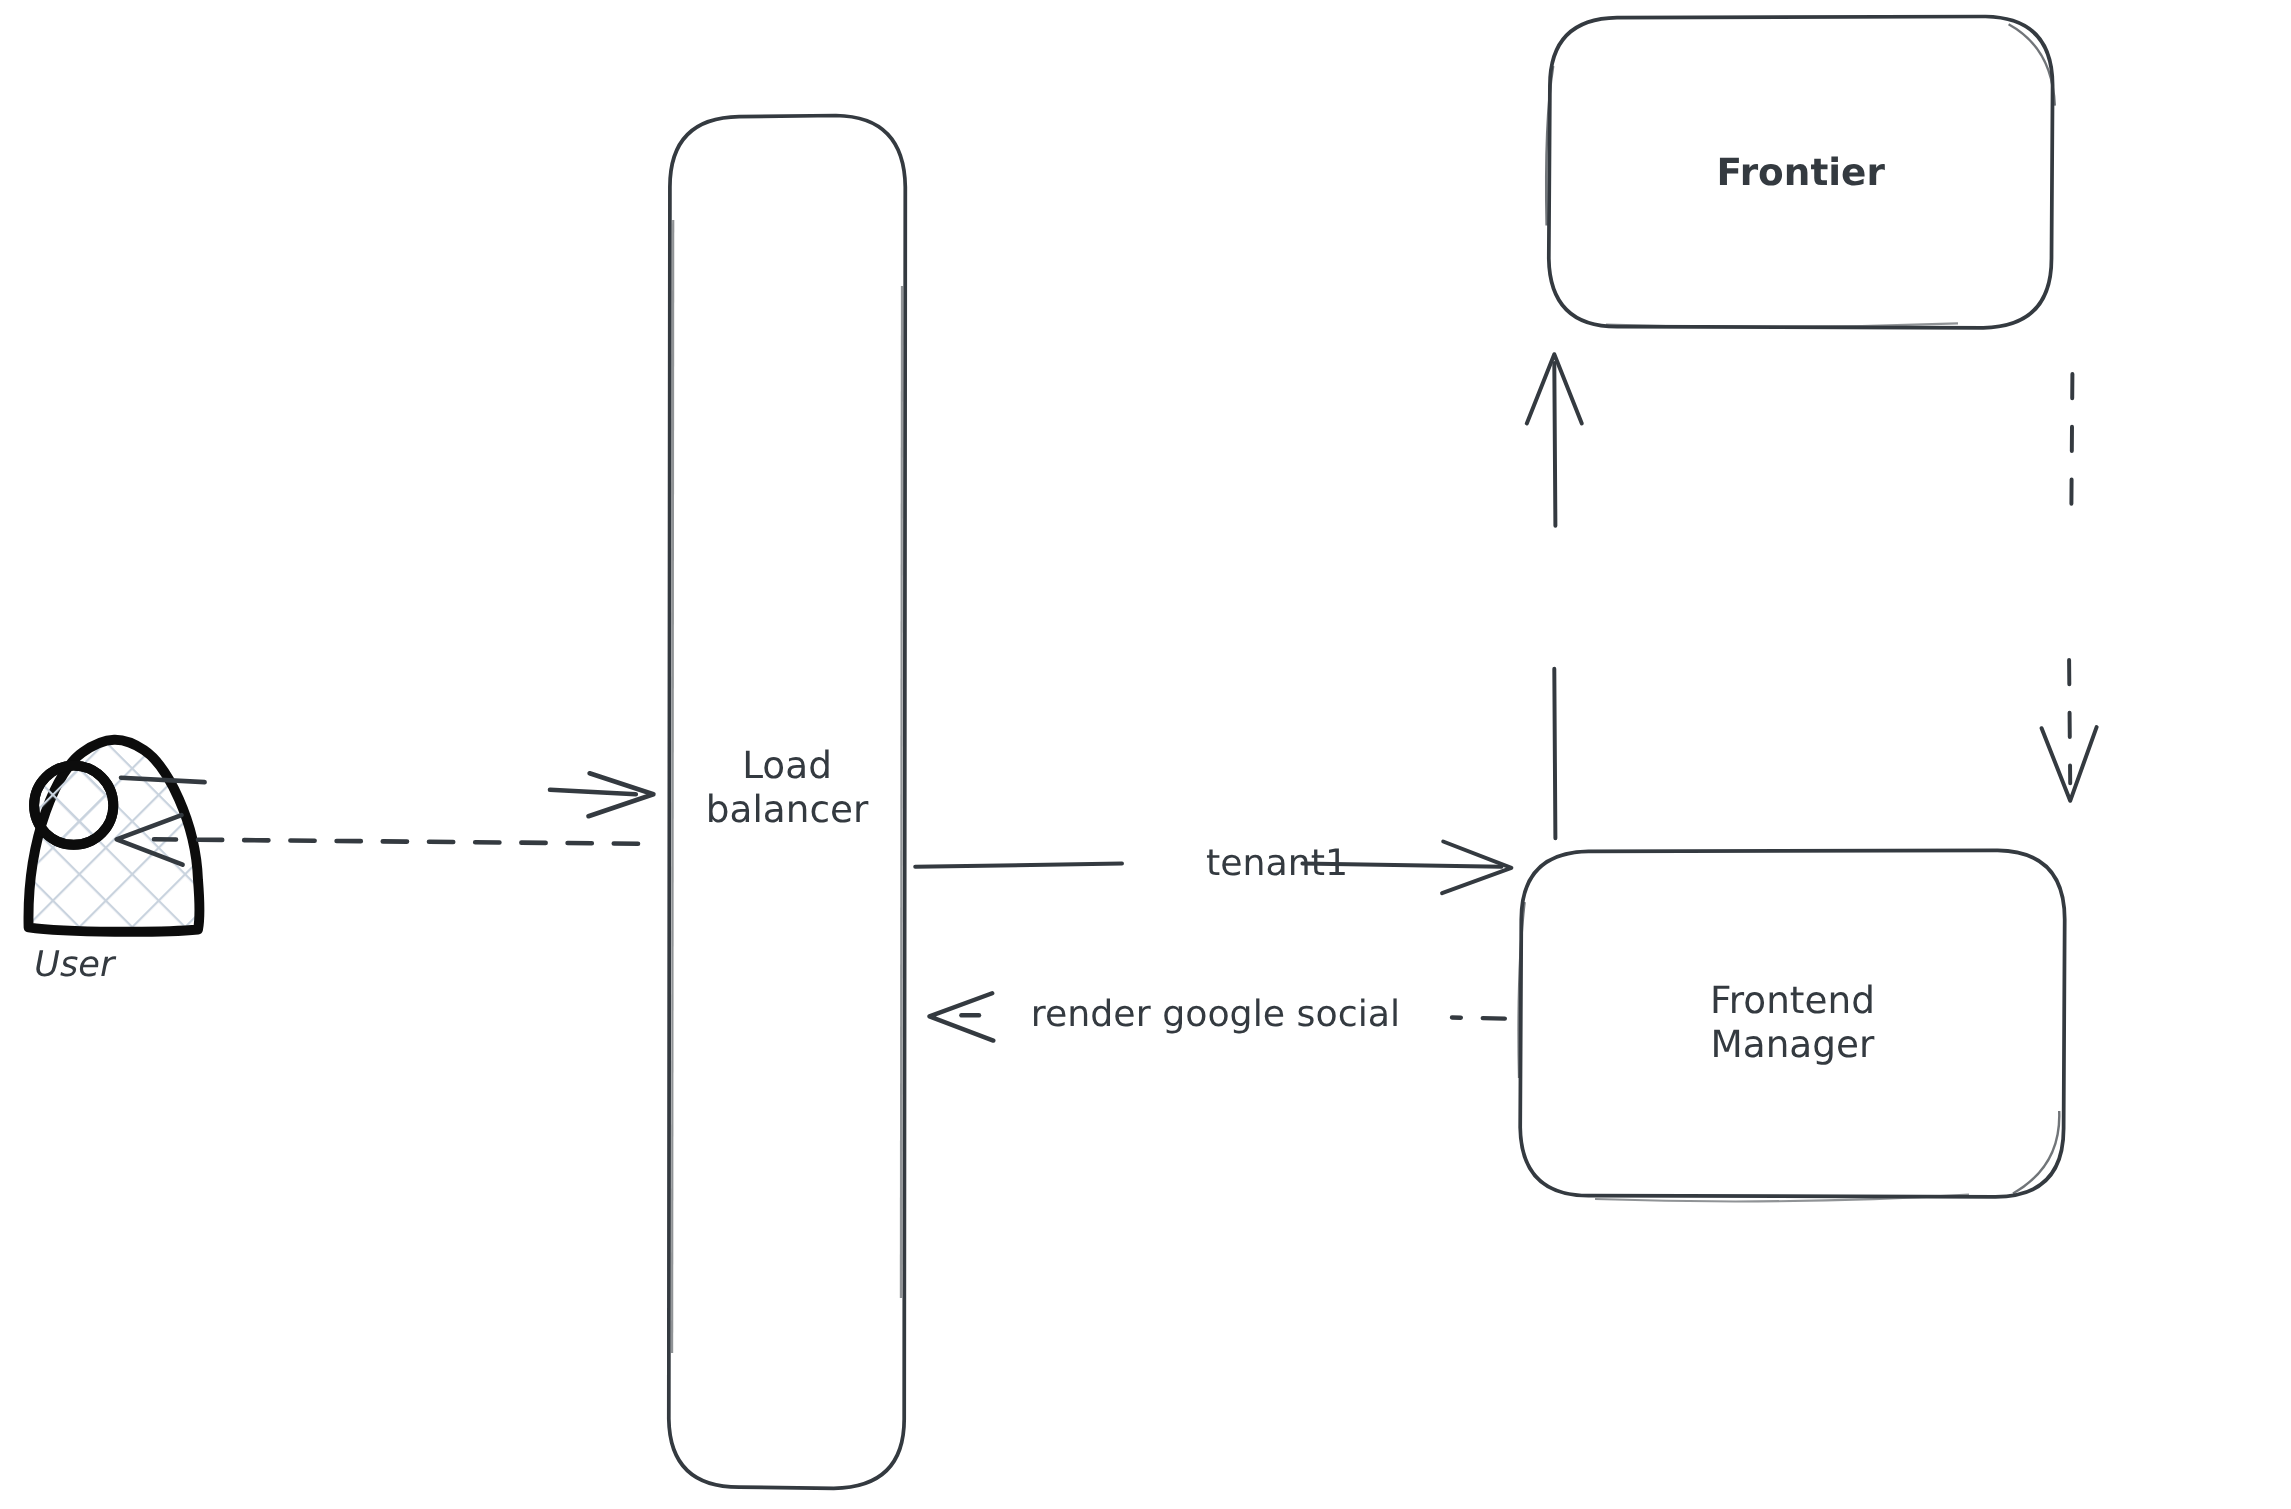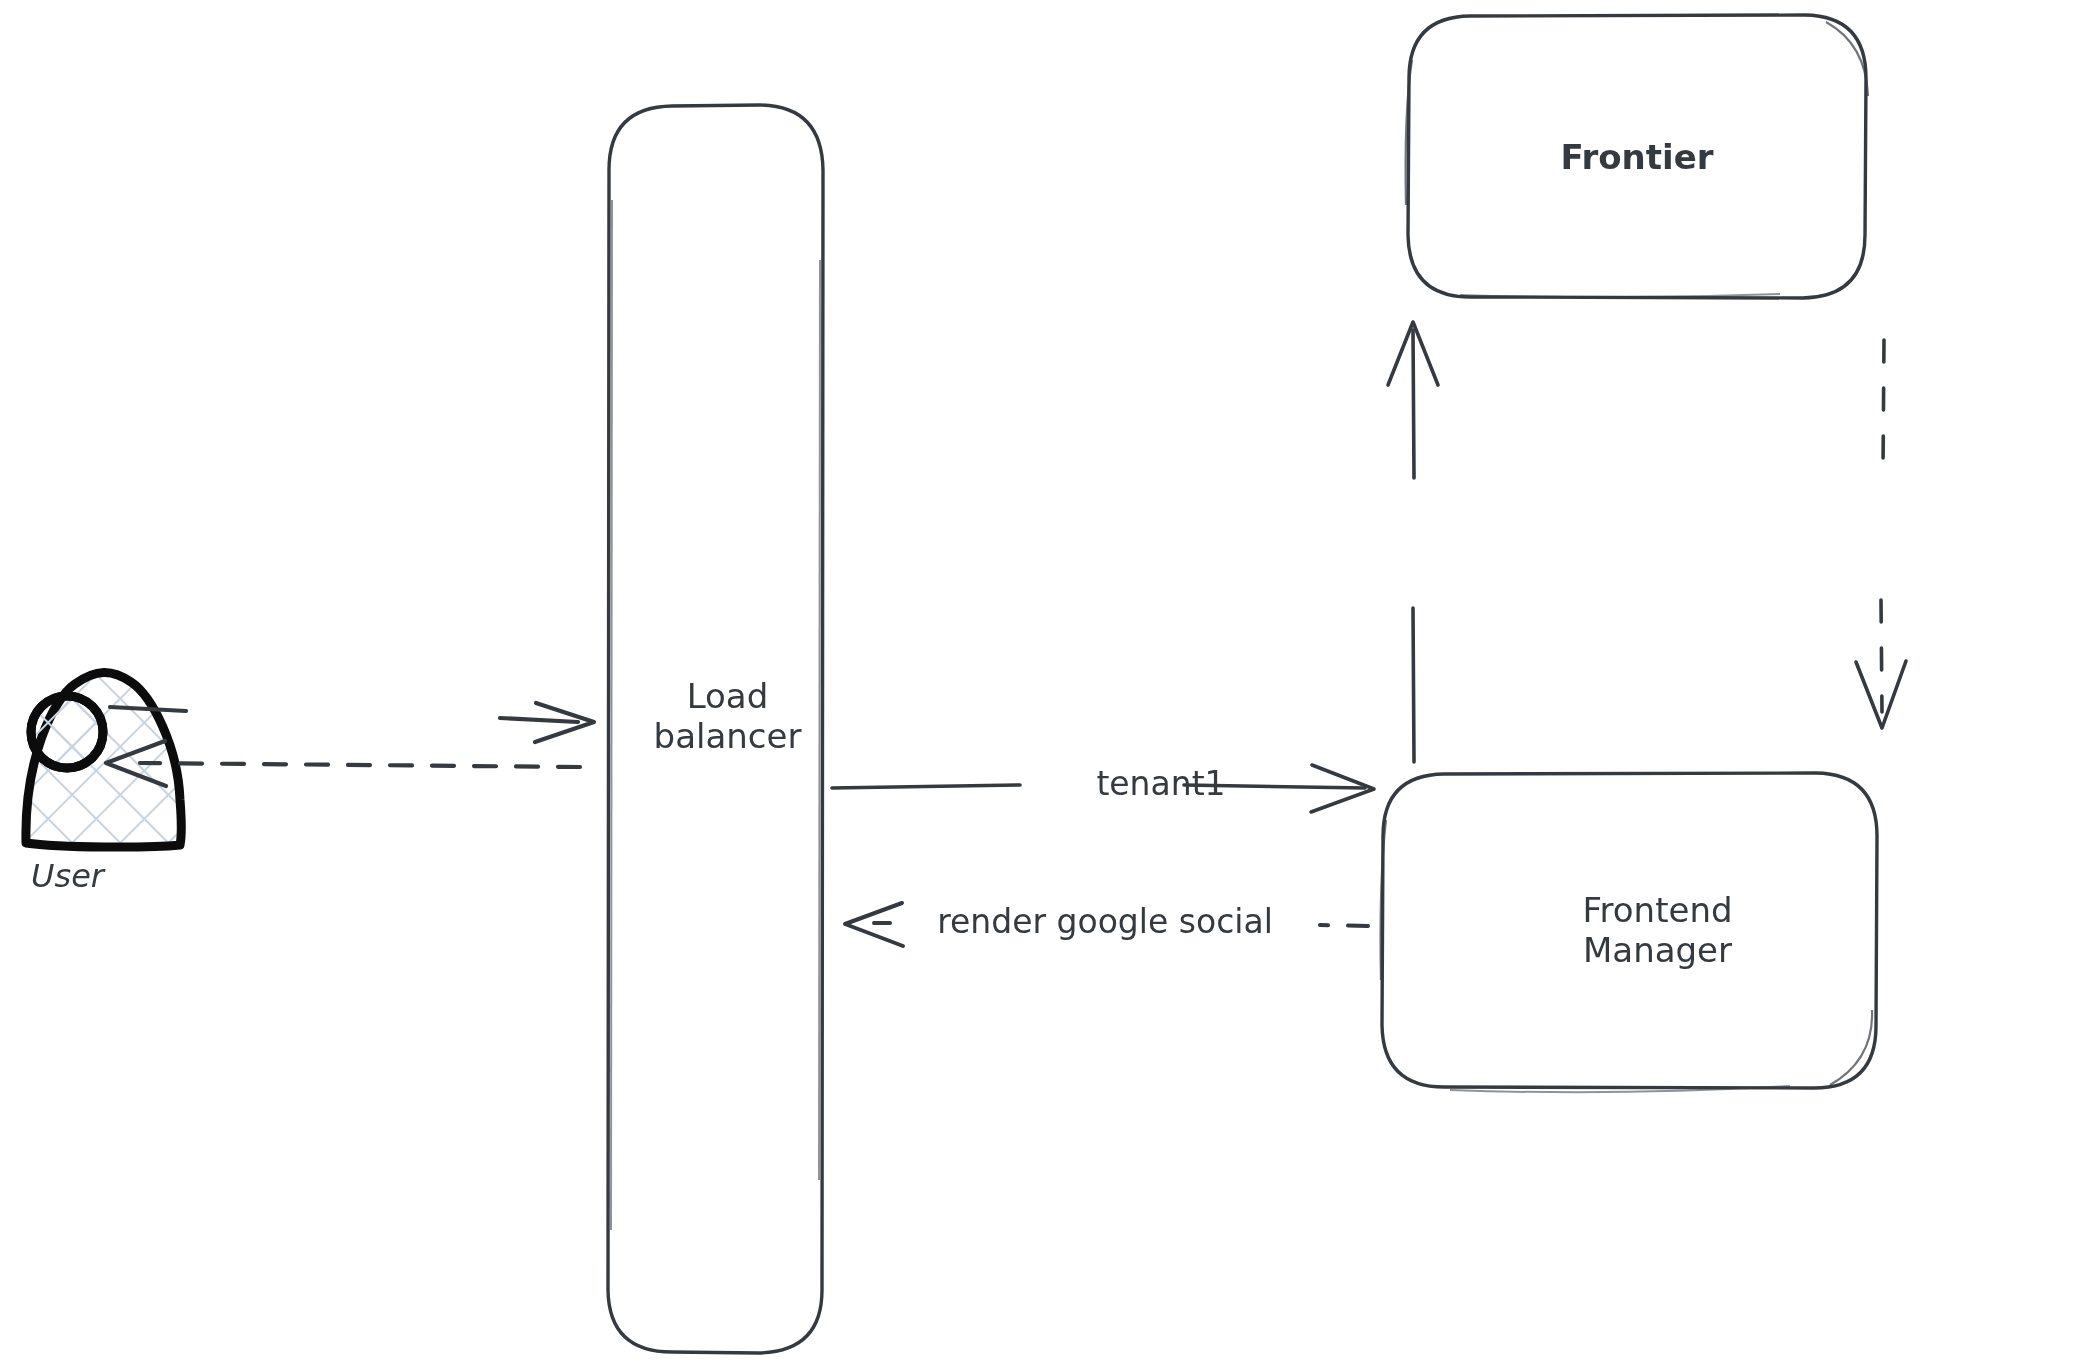--- a/index.html
+++ b/index.html
@@ -89,26 +89,26 @@
 
     <g>
       <path d="M1884 340 L1883 470" fill="none" stroke="#343a40" stroke-width="3.6" stroke-linecap="round" stroke-dasharray="22 26"></path>
       <path d="M1881 600 L1882 712" fill="none" stroke="#343a40" stroke-width="3.6" stroke-linecap="round" stroke-dasharray="22 26"></path>
       <path d="M1856 662 L1882 728 L1906 661" fill="none" stroke="#343a40" stroke-width="3.6" stroke-linecap="round" stroke-linejoin="round"></path>
     </g>
   </svg>
 
   <div class="lbl actor-label" style="left:0px;top:858px;width:135px;">User</div>
 
-  <div class="lbl node-label" style="left:608px;top:676px;width:215px;margin-left:12px;">Load
+  <div class="lbl node-label" style="left:608px;top:676px;width:215px;">Load
 balancer</div>
 
   <div class="lbl node-label" style="left:1408px;top:137px;width:458px;font-weight:bold;">Frontier</div>
 
-  <div class="lbl node-label" style="left:1382px;top:890px;width:495px;margin-left:28px;">Frontend
+  <div class="lbl node-label" style="left:1382px;top:890px;width:495px;">Frontend
 Manager</div>
 
 
   <div class="lbl edge-label" style="left:1079px;top:765px;width:164px;">tenant1</div>
 
   <div class="lbl edge-label" style="left:890px;top:903px;width:430px;">render google social</div>
 
 
 
 </div>

